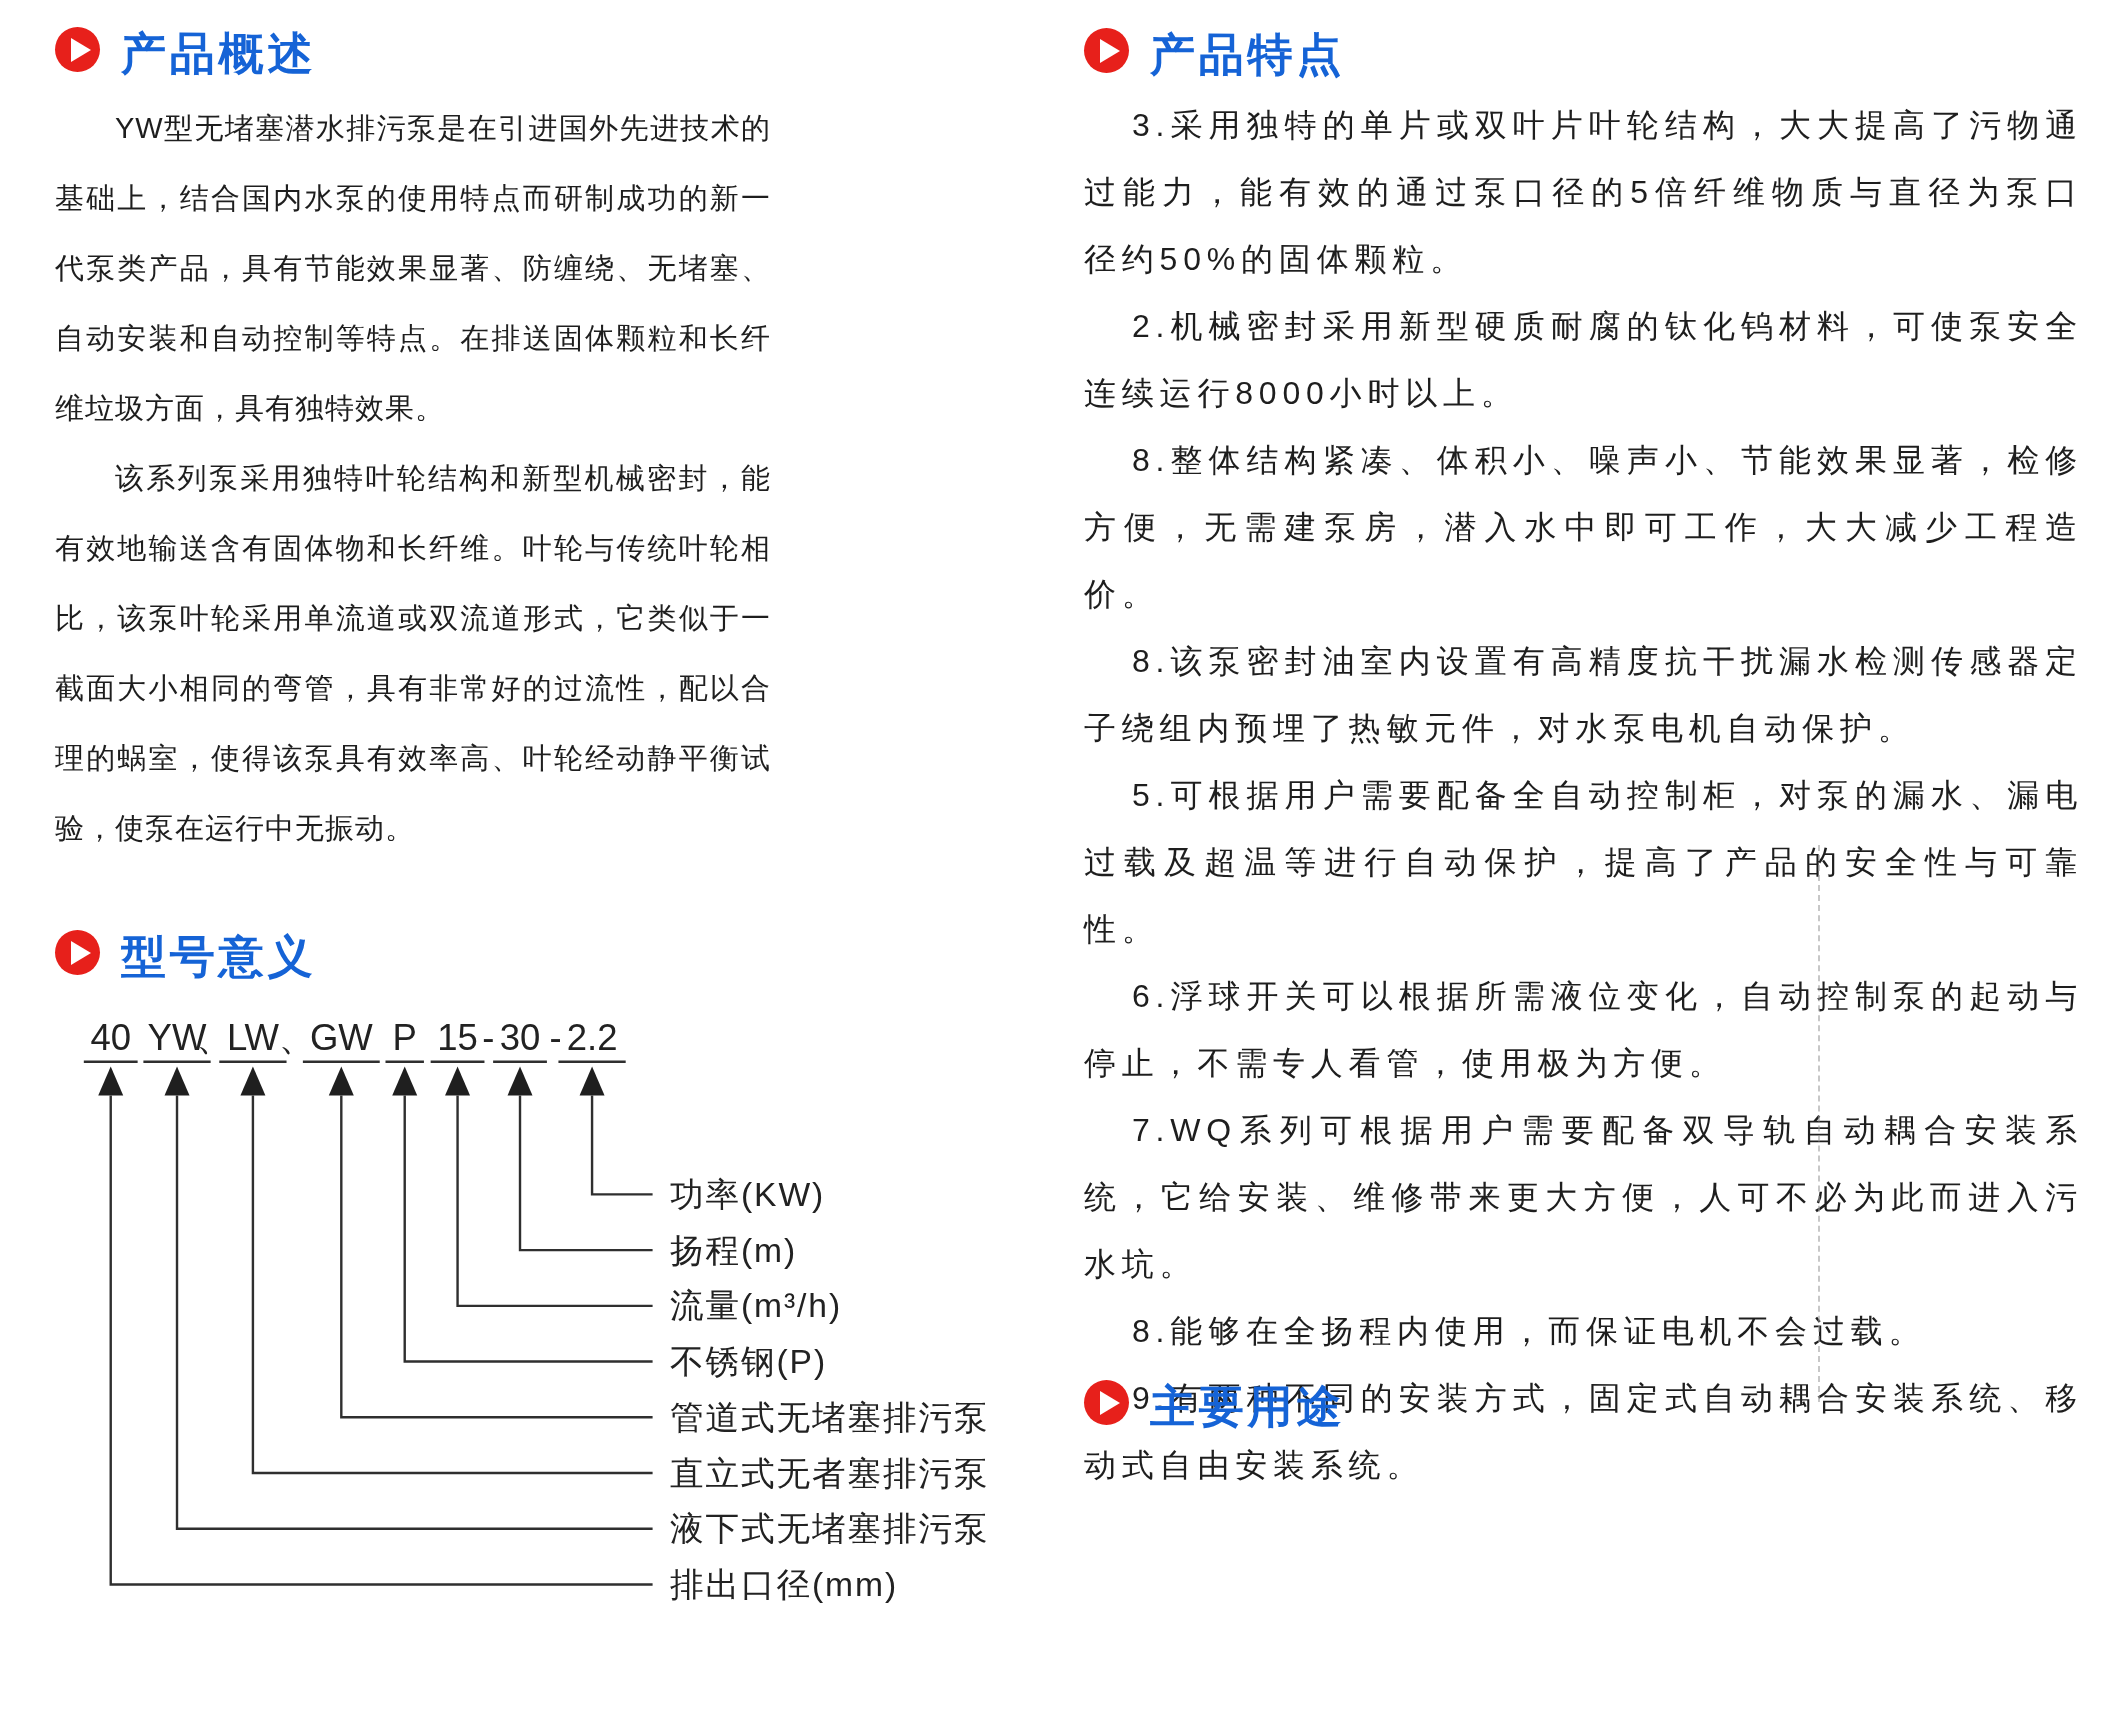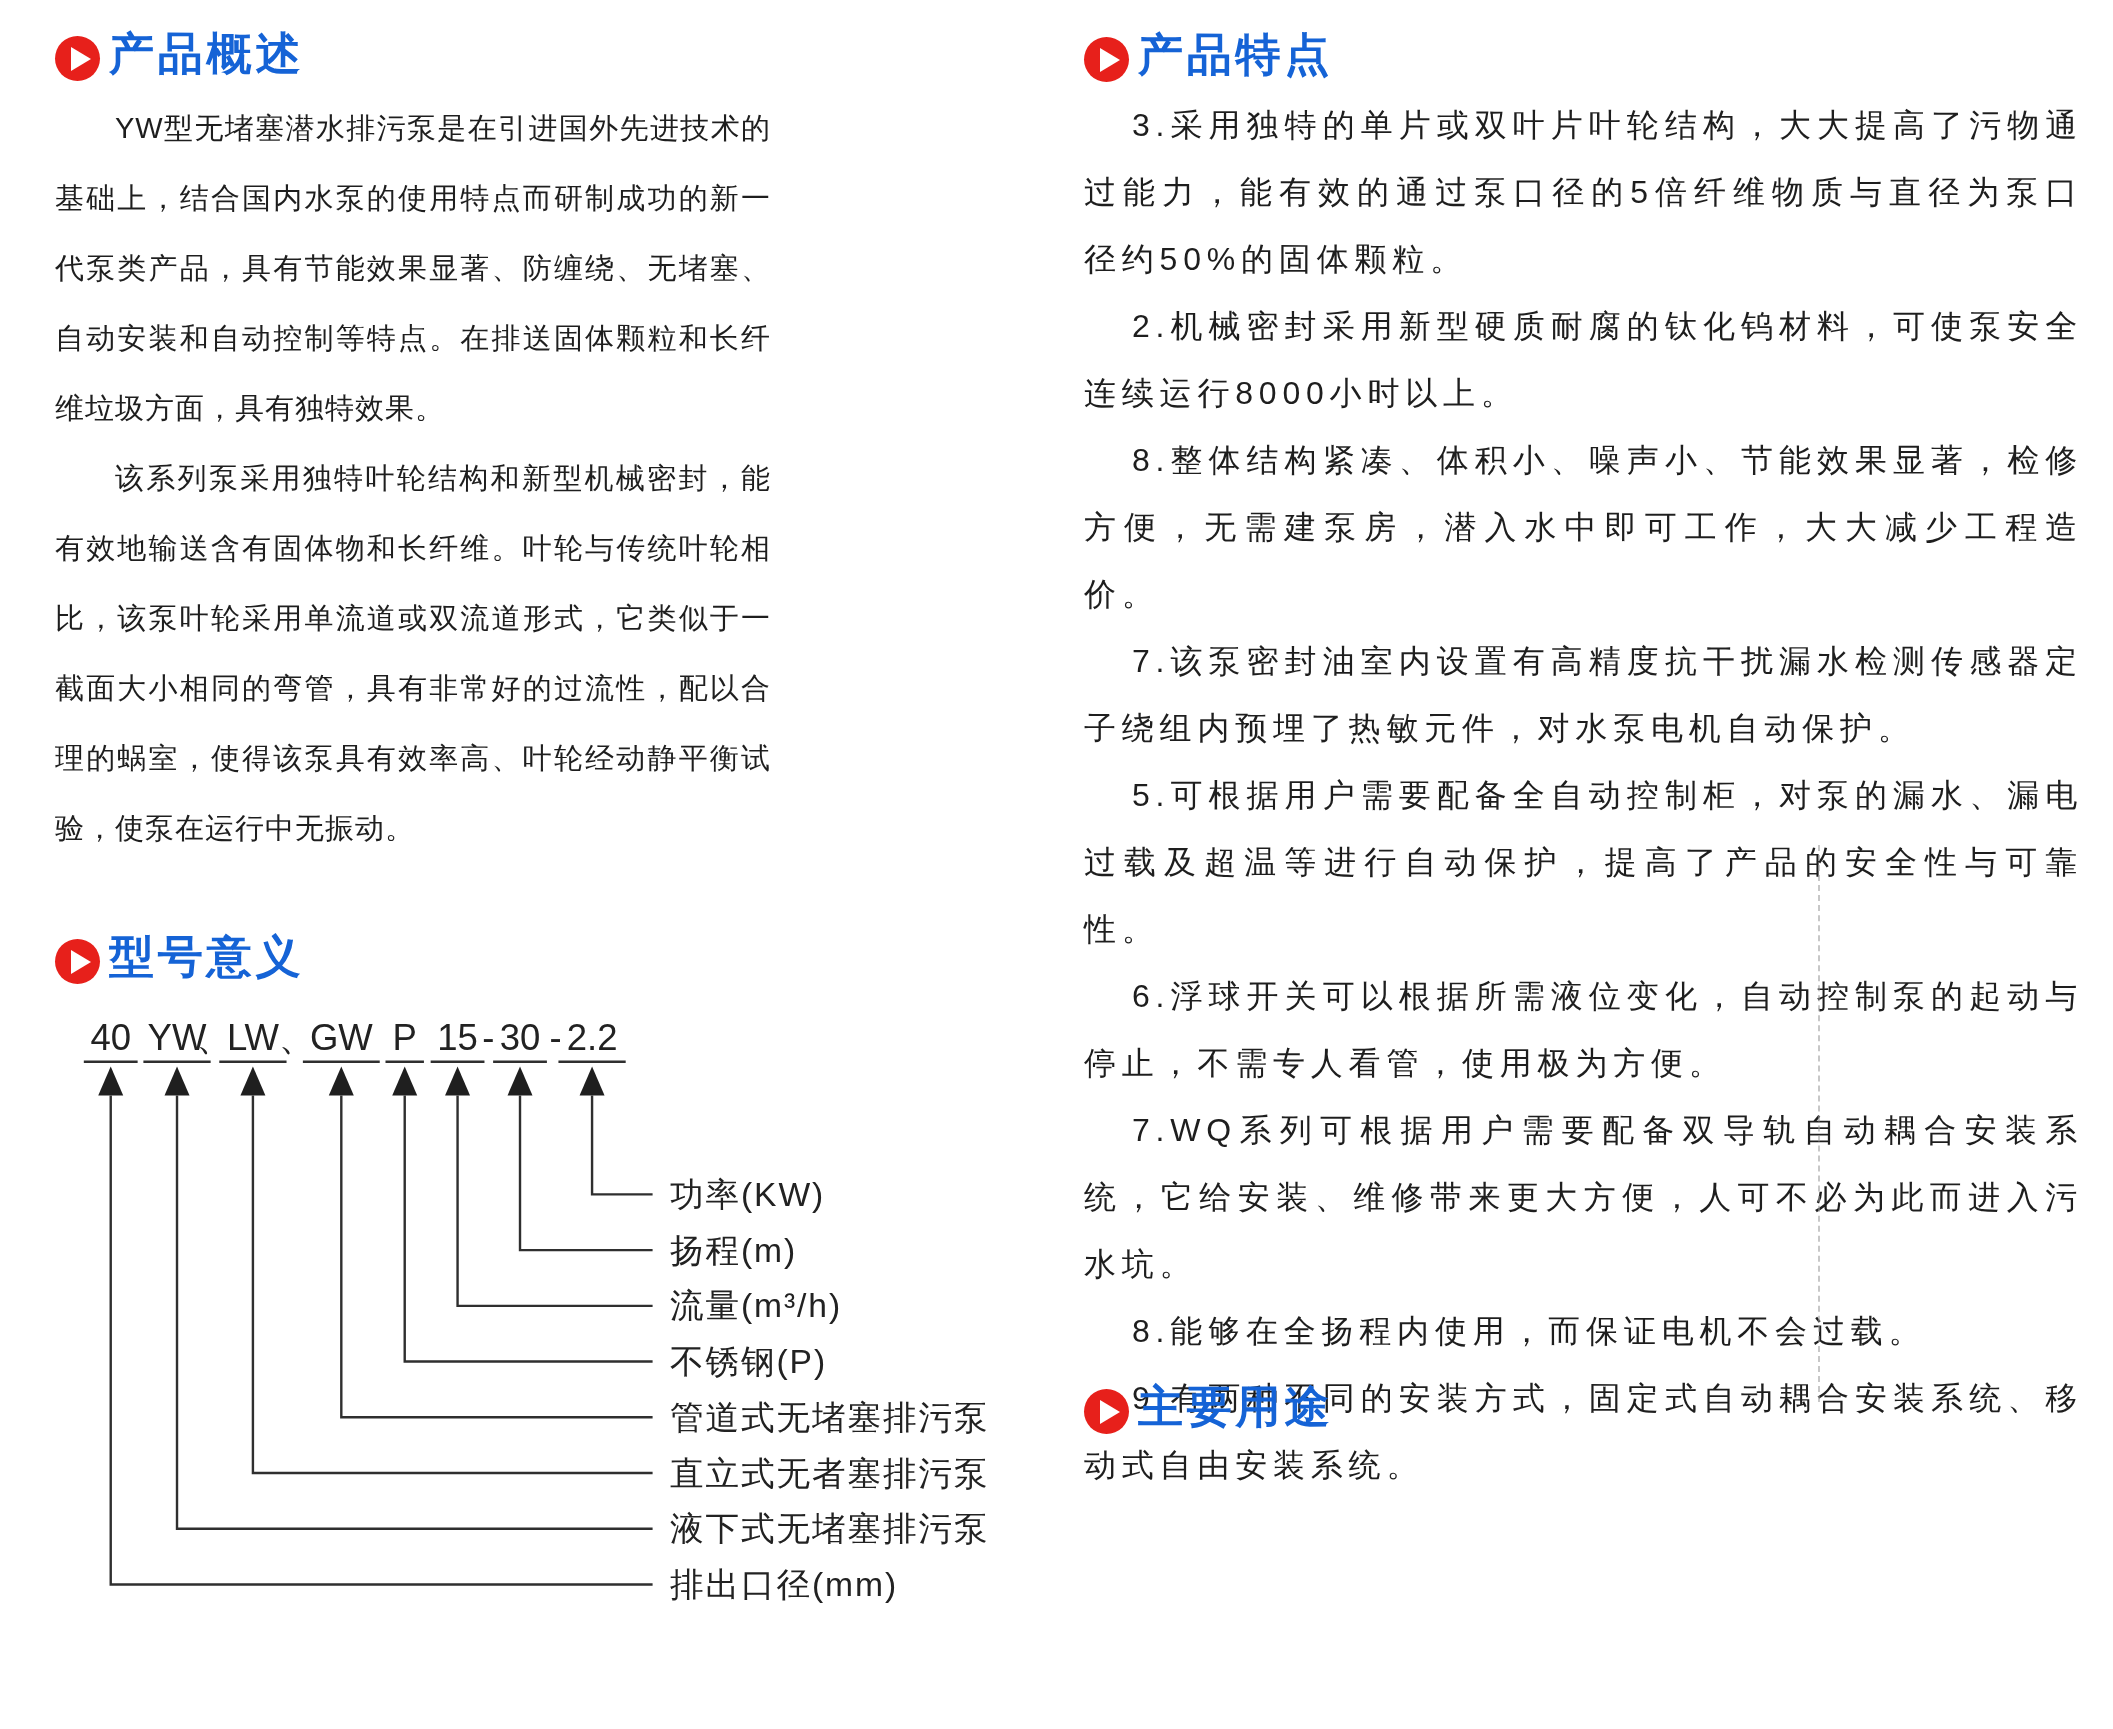--- a/index.html
+++ b/index.html
@@ -2,21 +2,21 @@
 <html style="--blue: #1563d6; --red: #e7201b; --text: #1e1e1e; --crease: #9a9a9a;"><head>
 <meta charset="utf-8">
 <style>
   html,body{margin:0;padding:0;}
   body{
     width:2114px;height:1729px;position:relative;background:#ffffff;
     font-family:"Liberation Sans","DejaVu Sans",sans-serif;
     color:#1e1e1e;overflow:hidden;
   }
   .section{position:absolute;}
-  .heading{display:flex;align-items:flex-end;gap:9px;margin:0 0 7.7px 0;}
+  .heading{display:flex;align-items:flex-start;gap:21px;margin:0 0 7.7px 0;}
   .heading h2{
     margin:0;font-size:45px;font-weight:bold;color:var(--blue,#1563d6);
     letter-spacing:3.8px;line-height:54px;
   }
   .play-icon{
     width:45px;height:45px;border-radius:50%;background:var(--red,#e7201b);
     position:relative;flex:0 0 auto;
   }
   .play-icon::after{
     content:"";position:absolute;left:16.3px;top:10.6px;width:0;height:0;
@@ -113,21 +113,21 @@
 
 <section class="section" id="features" style="left:1084px;top:28px;width:999px;">
   <div class="heading">
     <span class="play-icon"></span>
     <h2>产品特点</h2>
   </div>
   <div class="body-text" id="features-body">
       <p>3.采用独特的单片或双叶片叶轮结构，大大提高了污物通过能力，能有效的通过泵口径的5倍纤维物质与直径为泵口径约50%的固体颗粒。</p>
       <p>2.机械密封采用新型硬质耐腐的钛化钨材料，可使泵安全连续运行8000小时以上。</p>
       <p>8.整体结构紧凑、体积小、噪声小、节能效果显著，检修方便，无需建泵房，潜入水中即可工作，大大减少工程造价。</p>
-      <p>7.该泵密封油室内设置有高精度抗干扰漏水检测传感器定子绕组内预埋了热敏元件，对水泵电机自动保护。</p>
+      <p>8.该泵密封油室内设置有高精度抗干扰漏水检测传感器定子绕组内预埋了热敏元件，对水泵电机自动保护。</p>
       <p>5.可根据用户需要配备全自动控制柜，对泵的漏水、漏电过载及超温等进行自动保护，提高了产品的安全性与可靠性。</p>
       <p>6.浮球开关可以根据所需液位变化，自动控制泵的起动与停止，不需专人看管，使用极为方便。</p>
       <p>7.WQ系列可根据用户需要配备双导轨自动耦合安装系统，它给安装、维修带来更大方便，人可不必为此而进入污水坑。</p>
       <p>8.能够在全扬程内使用，而保证电机不会过载。</p>
       <p>9.有两种不同的安装方式，固定式自动耦合安装系统、移动式自由安装系统。</p>
     </div>
 </section>
 
 <section class="section" id="usage" style="left:1084px;top:1380px;width:999px;">
   <div class="heading">

